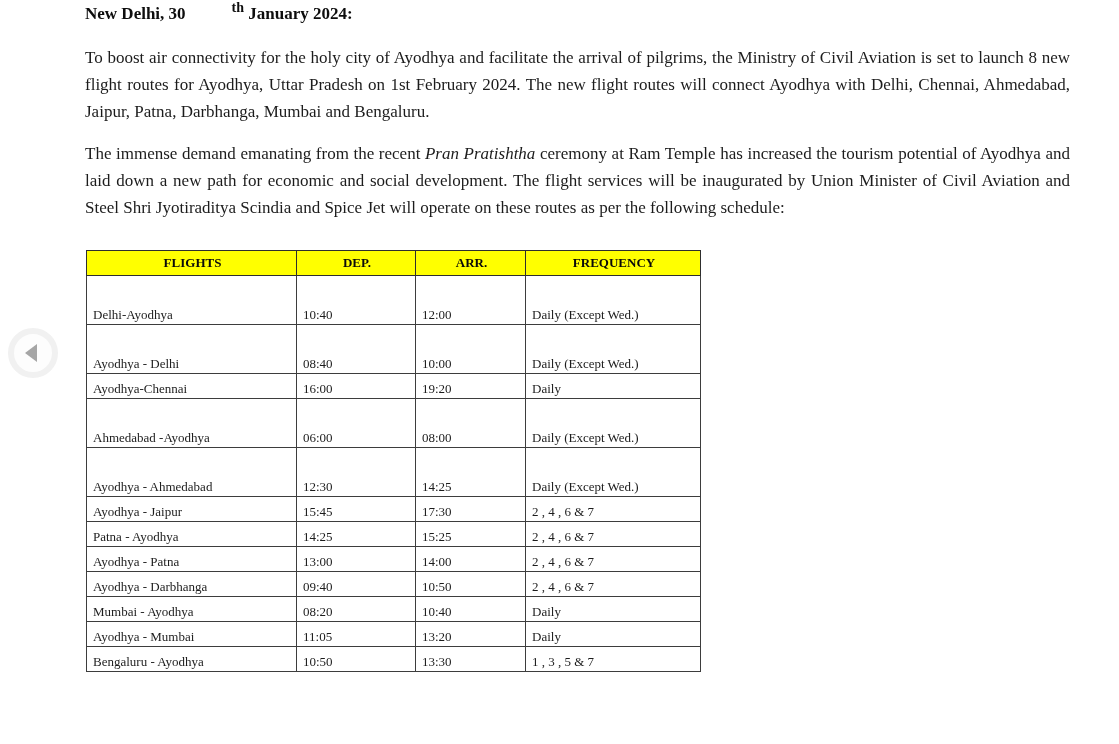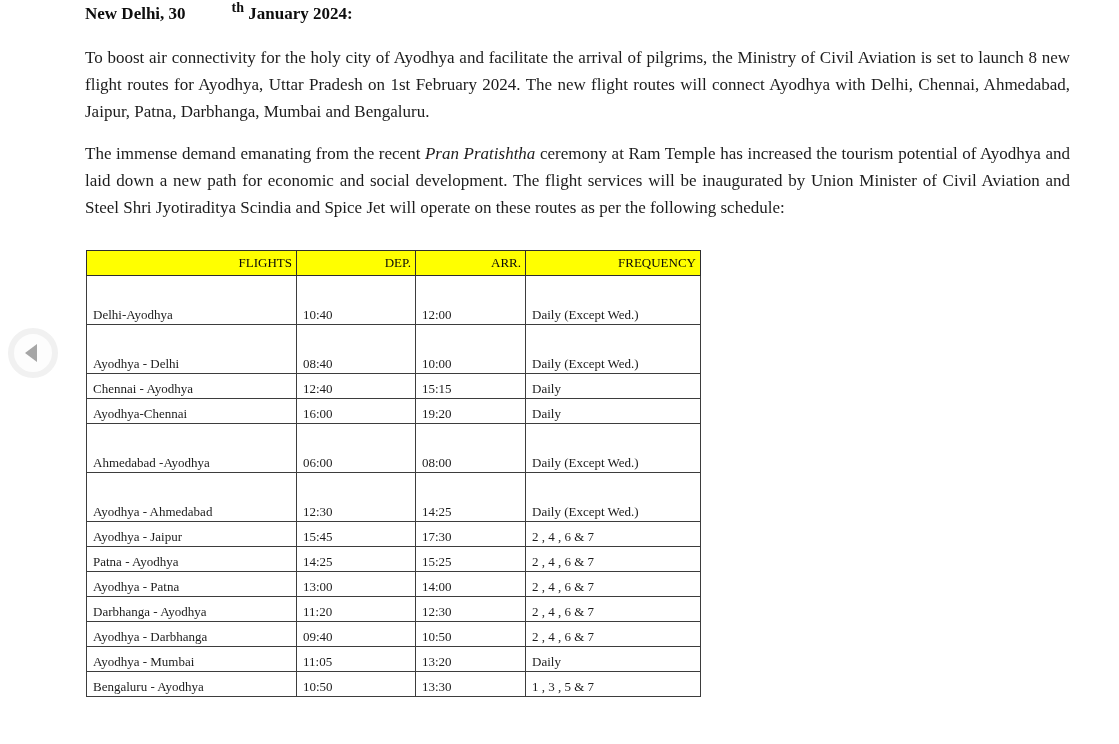--- a/index.html
+++ b/index.html
@@ -79,22 +79,22 @@
     table-layout: fixed;
     font-size: 13px;
   }
   table.schedule col.c-flights { width: 210px; }
   table.schedule col.c-dep     { width: 119px; }
   table.schedule col.c-arr     { width: 110px; }
   table.schedule col.c-freq    { width: 175px; }
   table.schedule th {
     background: #FFFF00;
     border: 1px solid #2e2e2e;
-    font-weight: normal;
-    text-align: right;
+    font-weight: bold;
+    text-align: center;
     height: 21px;
     padding: 1px 4px 2px 6px;
     vertical-align: middle;
     color: #0a0a0a;
   }
   table.schedule td {
     border: 1px solid #3d3d3d;
     vertical-align: bottom;
     padding: 1px 4px 1px 6px;
     height: 22px;
@@ -146,26 +146,20 @@
       <td>12:00</td>
       <td>Daily (Except Wed.)</td>
     </tr>
         <tr class="tall">
       <td>Ayodhya - Delhi</td>
       <td>08:40</td>
       <td>10:00</td>
       <td>Daily (Except Wed.)</td>
     </tr>
         <tr>
-      <td>Chennai - Ayodhya</td>
-      <td>12:40</td>
-      <td>15:15</td>
-      <td>Daily</td>
-    </tr>
-        <tr>
       <td>Ayodhya-Chennai</td>
       <td>16:00</td>
       <td>19:20</td>
       <td>Daily</td>
     </tr>
         <tr class="tall">
       <td>Ahmedabad -Ayodhya</td>
       <td>06:00</td>
       <td>08:00</td>
       <td>Daily (Except Wed.)</td>
@@ -188,30 +182,30 @@
       <td>15:25</td>
       <td>2 , 4 , 6 &amp; 7</td>
     </tr>
         <tr>
       <td>Ayodhya - Patna</td>
       <td>13:00</td>
       <td>14:00</td>
       <td>2 , 4 , 6 &amp; 7</td>
     </tr>
         <tr>
-      <td>Darbhanga - Ayodhya</td>
-      <td>11:20</td>
-      <td>12:30</td>
-      <td>2 , 4 , 6 &amp; 7</td>
-    </tr>
-        <tr>
       <td>Ayodhya - Darbhanga</td>
       <td>09:40</td>
       <td>10:50</td>
       <td>2 , 4 , 6 &amp; 7</td>
+    </tr>
+        <tr>
+      <td>Mumbai - Ayodhya</td>
+      <td>08:20</td>
+      <td>10:40</td>
+      <td>Daily</td>
     </tr>
         <tr>
       <td>Ayodhya - Mumbai</td>
       <td>11:05</td>
       <td>13:20</td>
       <td>Daily</td>
     </tr>
         <tr>
       <td>Bengaluru - Ayodhya</td>
       <td>10:50</td>

